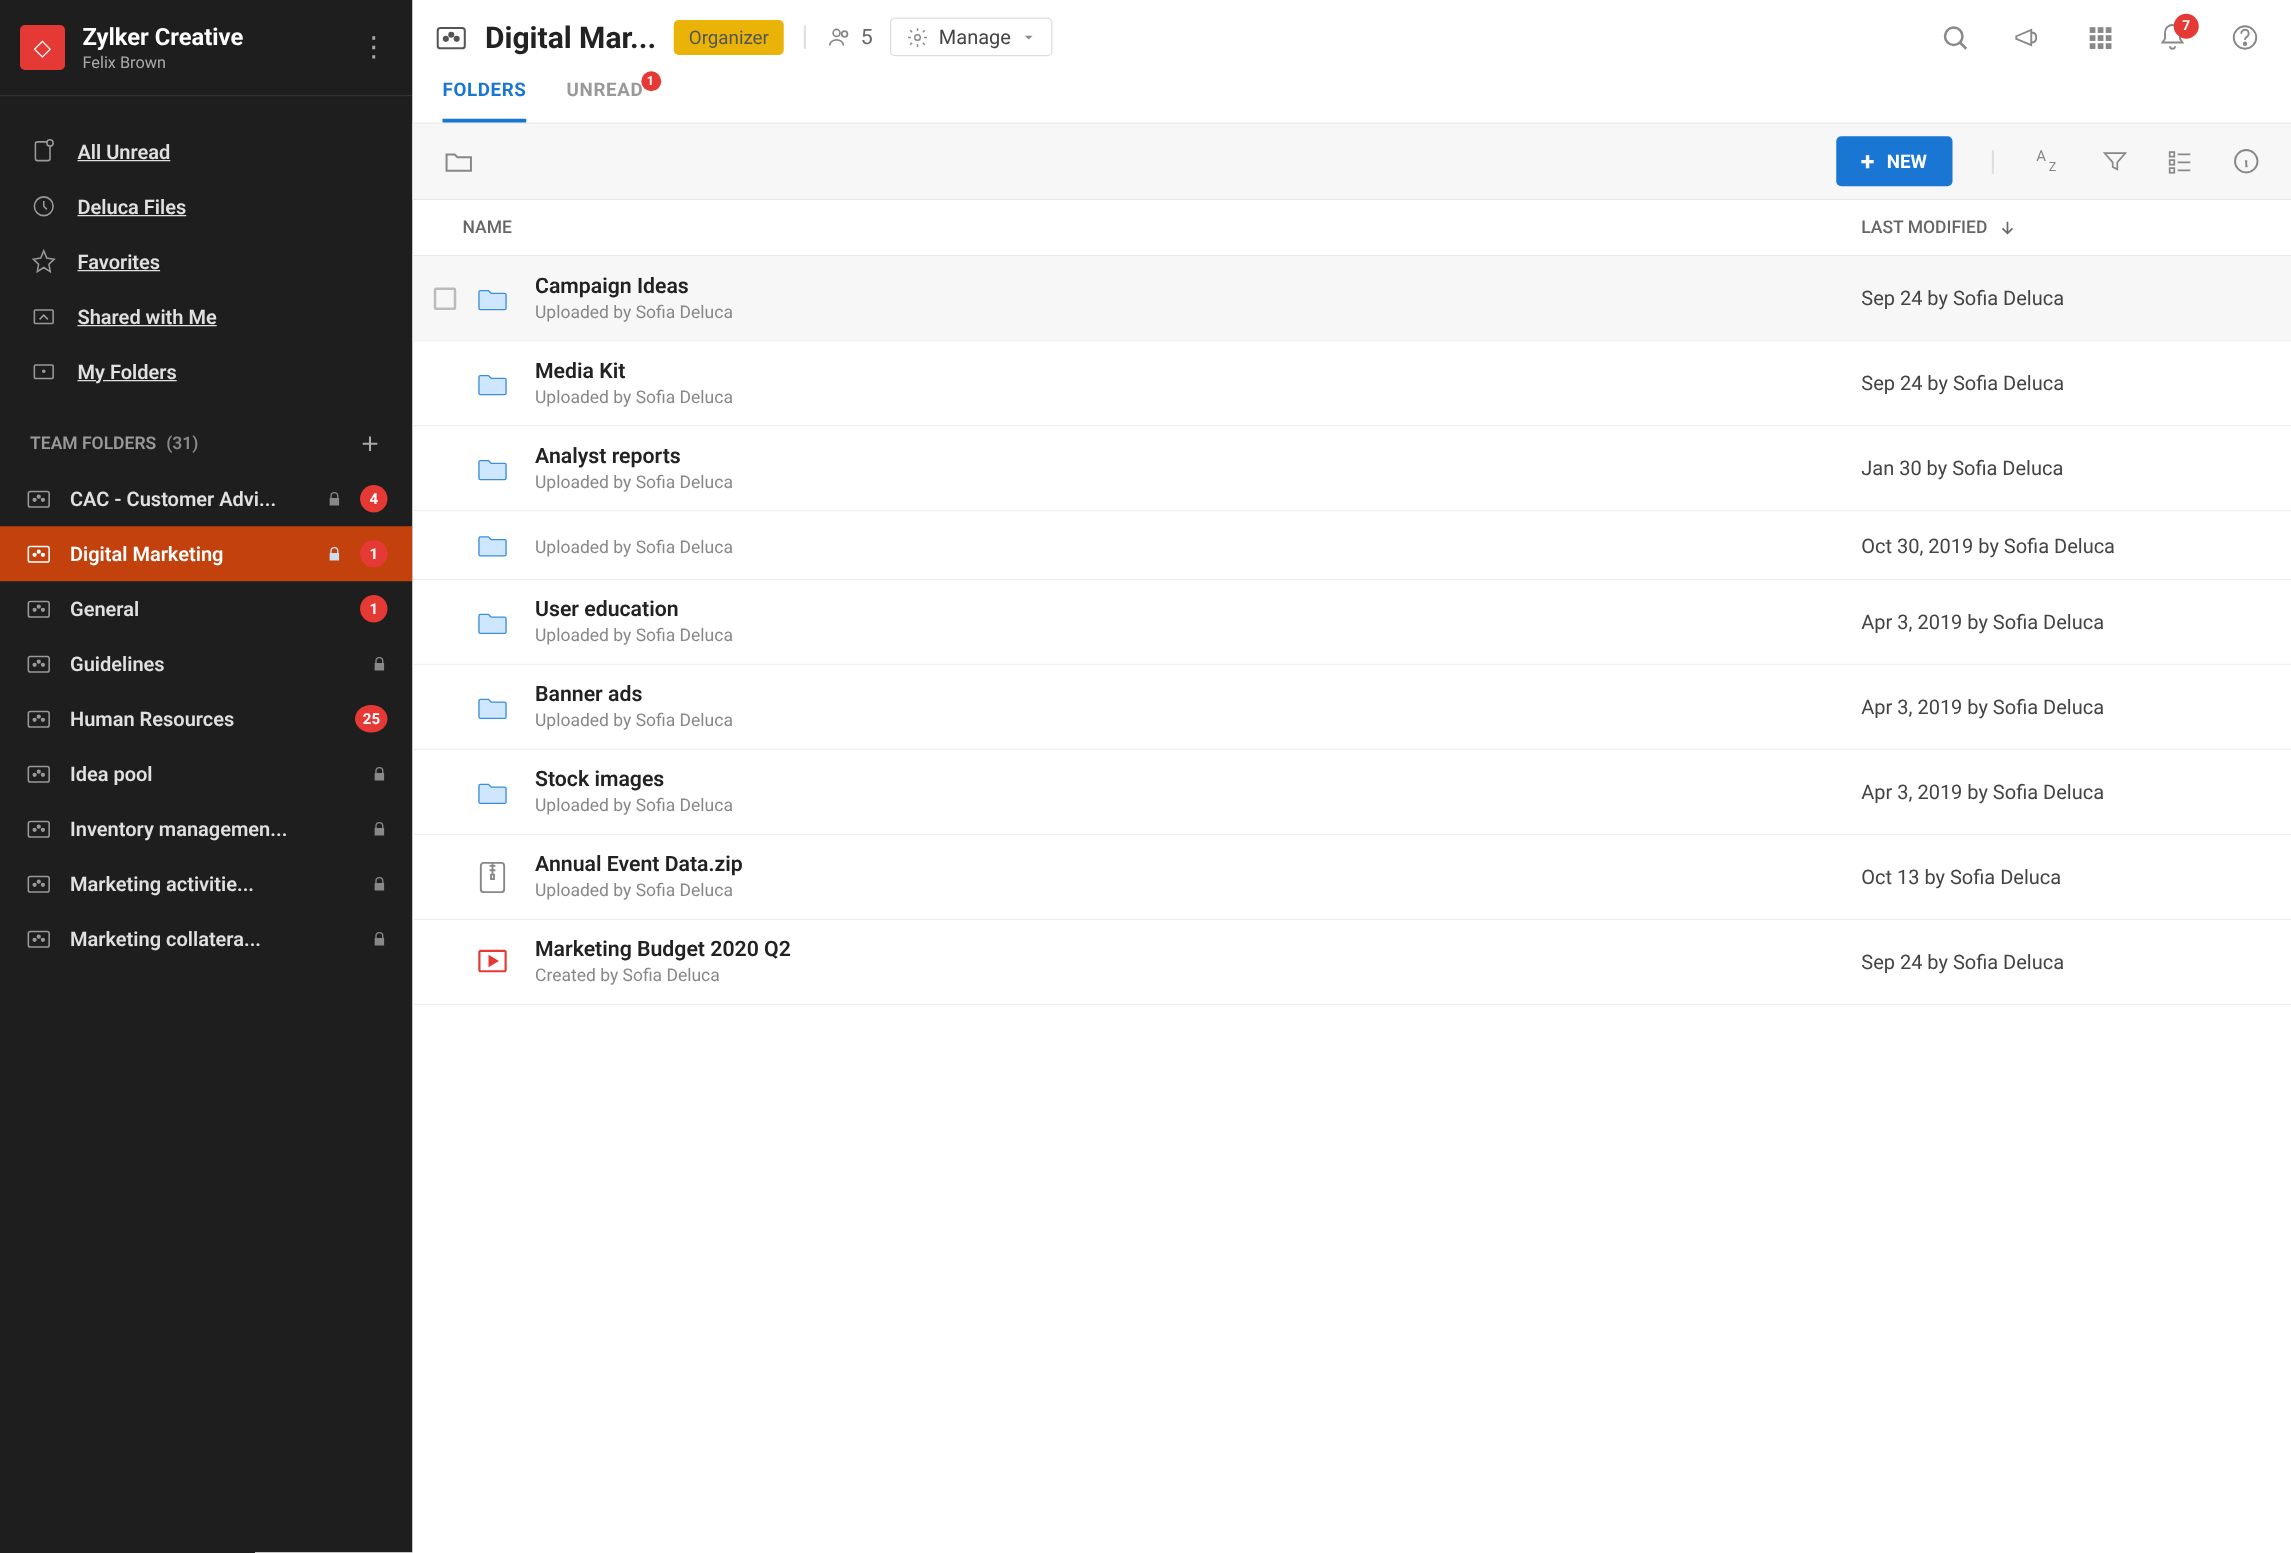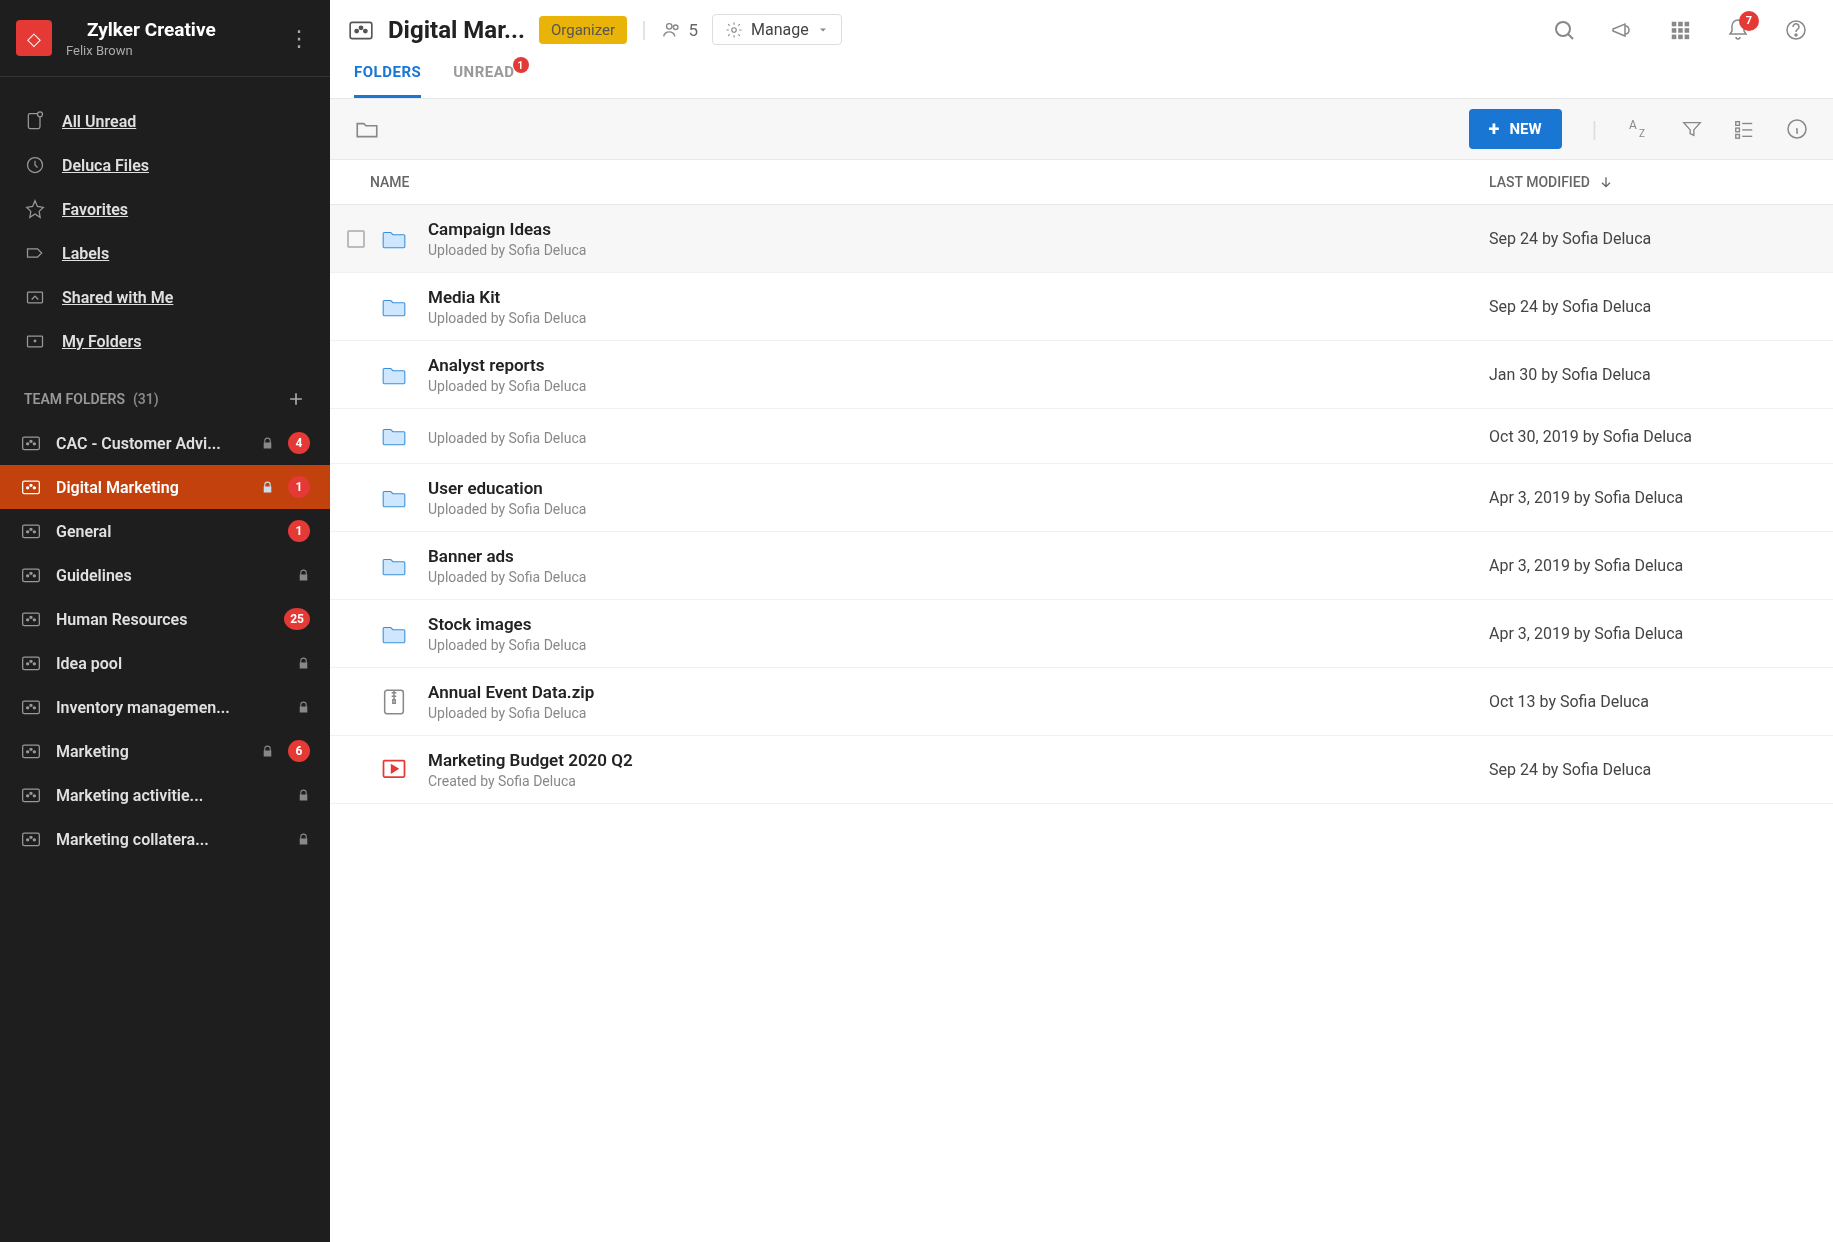--- a/index.html
+++ b/index.html
@@ -31,21 +31,21 @@
       height: 36px;
       background: #e53935;
       border-radius: 4px;
       display: flex;
       align-items: center;
       justify-content: center;
       font-size: 18px;
       color: #fff;
     }
     .workspace-info { flex: 1; }
-    .workspace-name { font-weight: 700; font-size: 19px; color: #fff; margin-left: 21px; }
+    .workspace-name { font-weight: 700; font-size: 19px; color: #fff; }
     .workspace-user { font-size: 13px; color: #aaa; margin-top: 2px;}
     .more-icon { color: #aaa; font-size: 22px; padding: 4px; }
     .nav-section { padding: 22px 0 8px 0; border-top: 1px solid #333;}
     .nav-item {
       display: flex;
       align-items: center;
       padding: 11px 24px;
       gap: 16px;
       font-size: 16px;
       font-weight: 600;
@@ -249,28 +249,20 @@
       <span class="nav-icon">
         <svg viewBox="0 0 24 24" width="20" height="20" fill="none" stroke="currentColor" stroke-width="1.5">
             <path d="M12 2l2.9 6.9L22 10l-5 4.9 1.2 7.1L12 18l-6.2 4 1.2-7.1L2 10l7.1-1.1z"></path>
           </svg>
       </span>
       <span>Favorites</span>
     </div>
     <div class="nav-item">
       <span class="nav-icon">
         <svg viewBox="0 0 24 24" width="20" height="20" fill="none" stroke="currentColor" stroke-width="1.5">
-            <path d="M3 7v10h12l5-5-5-5H3z"></path>
-          </svg>
-      </span>
-      <span>Labels</span>
-    </div>
-    <div class="nav-item">
-      <span class="nav-icon">
-        <svg viewBox="0 0 24 24" width="20" height="20" fill="none" stroke="currentColor" stroke-width="1.5">
             <rect x="3" y="6" width="18" height="13" rx="1"></rect>
             <path d="M8 15l4-4 4 4"></path>
           </svg>
       </span>
       <span>Shared with Me</span>
     </div>
     <div class="nav-item">
       <span class="nav-icon">
         <svg viewBox="0 0 24 24" width="20" height="20" fill="none" stroke="currentColor" stroke-width="1.5">
             <rect x="3" y="6" width="18" height="13" rx="1"></rect>
@@ -390,37 +382,20 @@
             <circle cx="16" cy="13" r="1.3" fill="currentColor"></circle>
             <circle cx="12" cy="10" r="1.3" fill="currentColor"></circle>
           </svg>
         </span>
         <span class="team-label">Inventory managemen...</span>
         <span class="lock-icon">
           <svg viewBox="0 0 24 24" width="13" height="13" fill="currentColor">
             <path d="M6 10V7a6 6 0 0112 0v3h1v11H5V10h1zm2 0h8V7a4 4 0 00-8 0v3z"></path>
           </svg>
         </span>
-      </div>
-      <div class="team-item">
-        <span class="nav-icon">
-          <svg viewBox="0 0 24 24" width="20" height="20" fill="none" stroke="currentColor" stroke-width="1.5">
-            <rect x="2" y="5" width="20" height="15" rx="2"></rect>
-            <circle cx="8" cy="13" r="1.3" fill="currentColor"></circle>
-            <circle cx="16" cy="13" r="1.3" fill="currentColor"></circle>
-            <circle cx="12" cy="10" r="1.3" fill="currentColor"></circle>
-          </svg>
-        </span>
-        <span class="team-label">Marketing</span>
-        <span class="lock-icon">
-          <svg viewBox="0 0 24 24" width="13" height="13" fill="currentColor">
-            <path d="M6 10V7a6 6 0 0112 0v3h1v11H5V10h1zm2 0h8V7a4 4 0 00-8 0v3z"></path>
-          </svg>
-        </span>
-        <span class="badge">6</span>
       </div>
       <div class="team-item">
         <span class="nav-icon">
           <svg viewBox="0 0 24 24" width="20" height="20" fill="none" stroke="currentColor" stroke-width="1.5">
             <rect x="2" y="5" width="20" height="15" rx="2"></rect>
             <circle cx="8" cy="13" r="1.3" fill="currentColor"></circle>
             <circle cx="16" cy="13" r="1.3" fill="currentColor"></circle>
             <circle cx="12" cy="10" r="1.3" fill="currentColor"></circle>
           </svg>
         </span>

